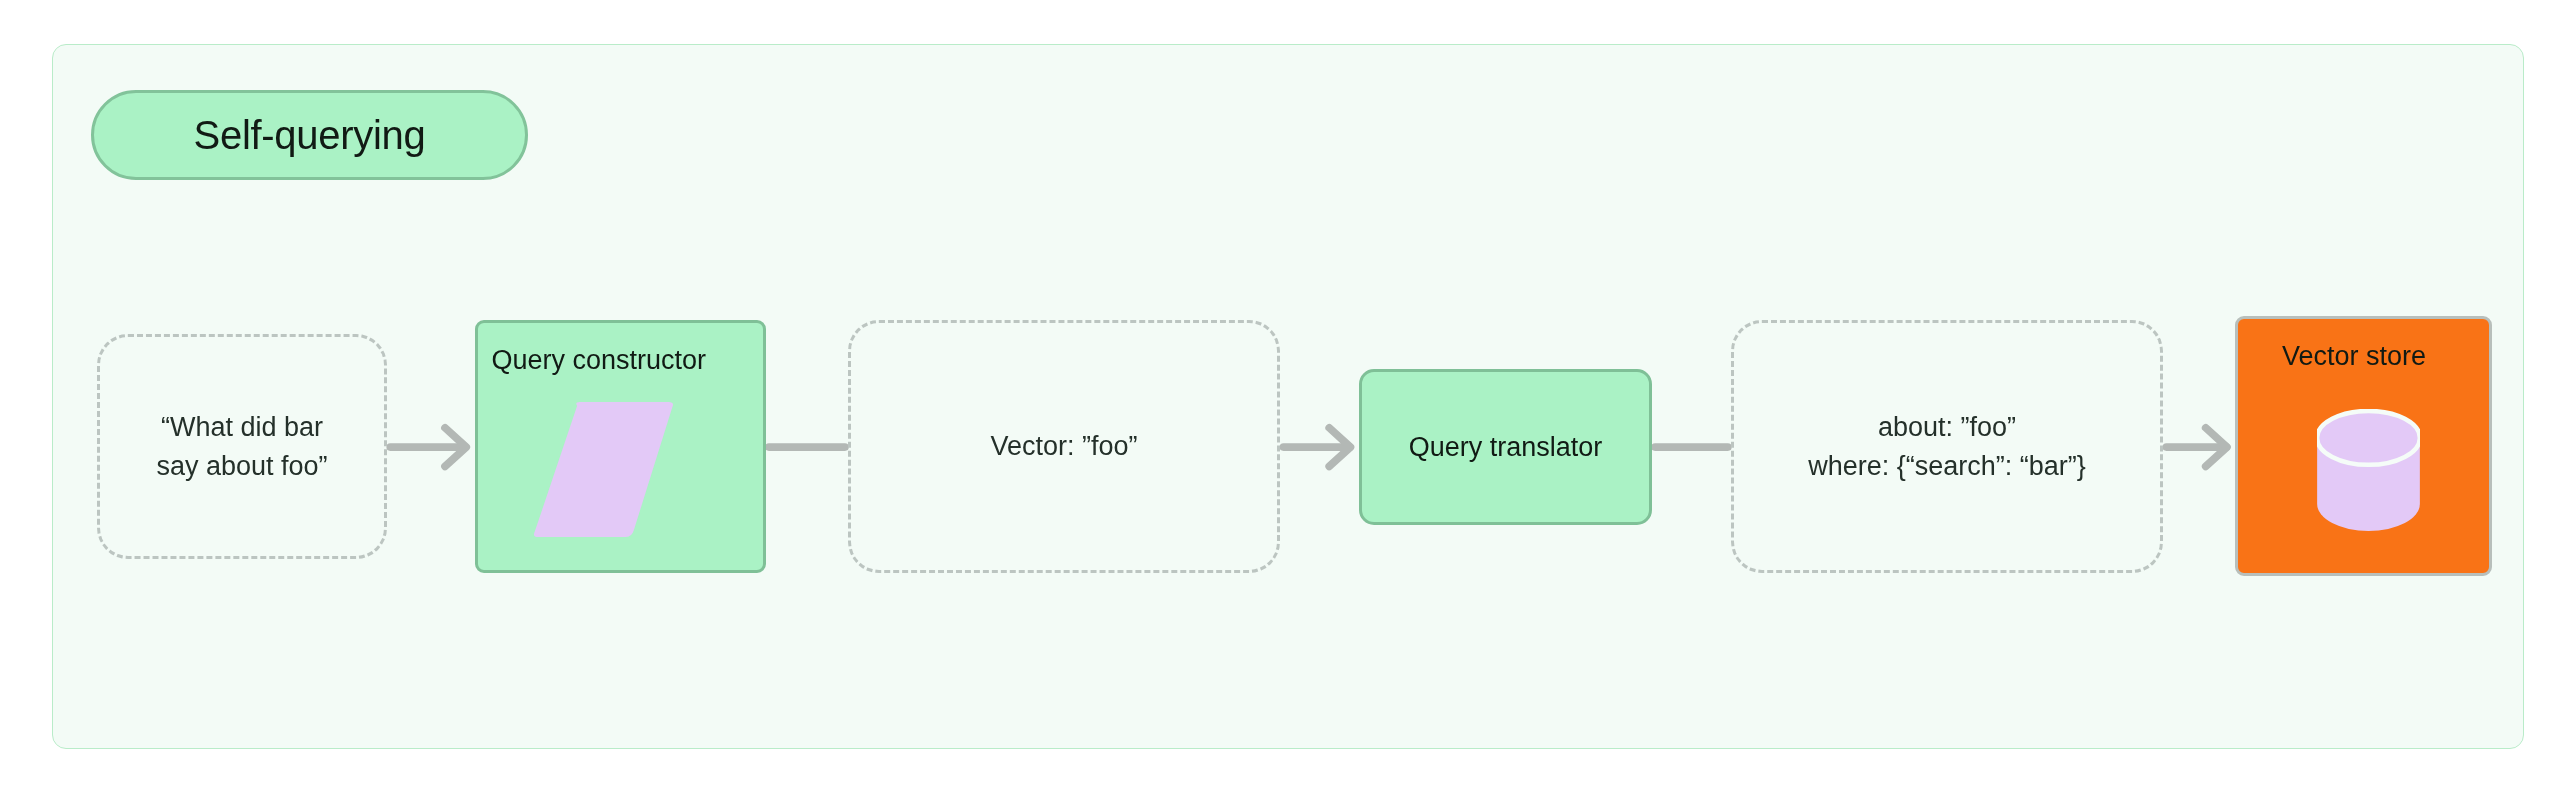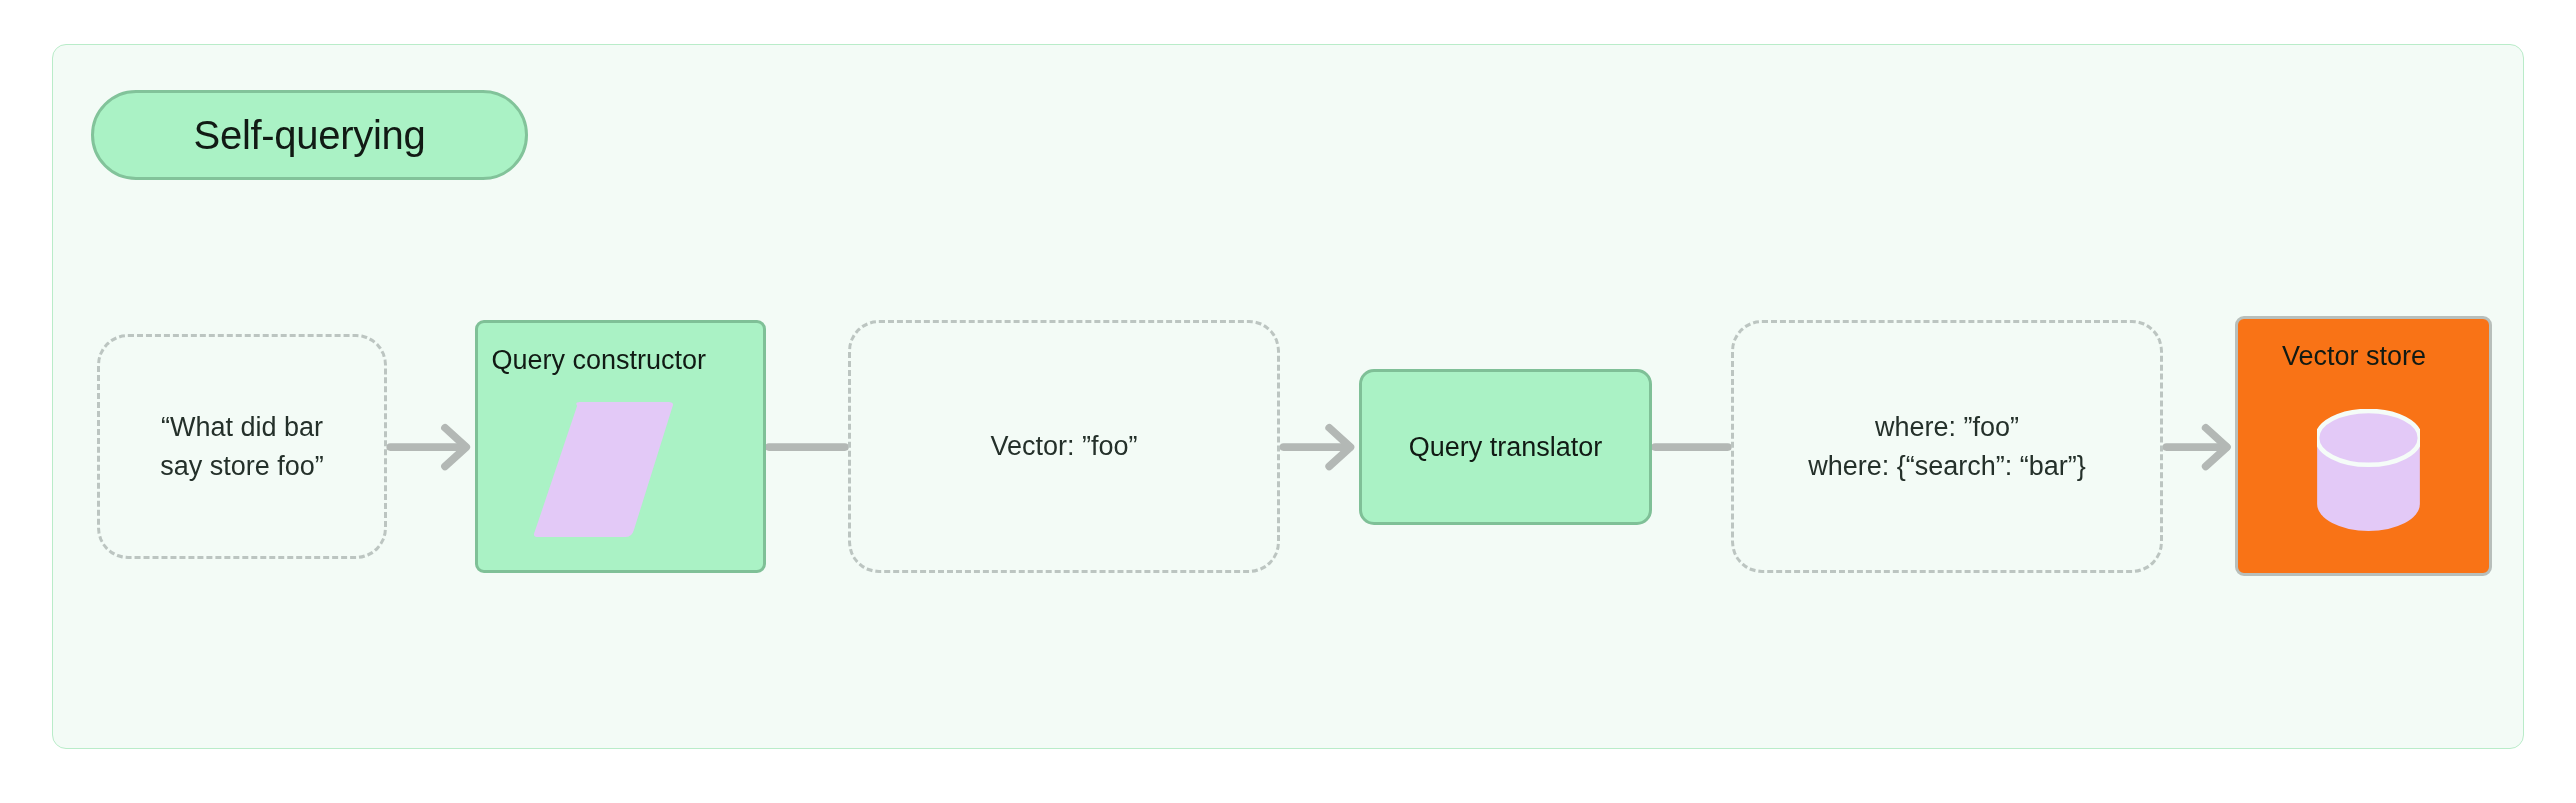--- a/index.html
+++ b/index.html
@@ -212,40 +212,40 @@
 
       <path d="M 2570 694 L 2683 694"></path>
 
       <path d="M 3364 694 L 3457 694"></path>
       <path d="M 3425 664 L 3458 694 L 3425 724"></path>
     </g>
   </svg>
 
   <div class="node node-dashed" id="node-user-question">
     <span class="line">“What did bar</span>
-    <span class="line">say store foo”</span>
+    <span class="line">say about foo”</span>
   </div>
 
   <div class="node node-green" id="node-query-constructor">
     <span class="node-label">Query constructor</span>
     <svg class="parallelogram-icon" viewBox="0 0 222 210" xmlns="http://www.w3.org/2000/svg">
       <path d="M 70 6 Q 66 0 74 0 L 212 0 Q 222 0 218 8 L 158 200 Q 155 210 146 210 L 10 210 Q 0 210 4 202 Z" fill="#e3c9f7"></path>
     </svg>
   </div>
 
   <div class="node node-dashed" id="node-structured-query">
     <span class="line">Vector: ”foo”</span>
   </div>
 
   <div class="node node-green" id="node-query-translator">
     <span class="node-label">Query translator</span>
   </div>
 
   <div class="node node-dashed" id="node-translated-query">
-    <span class="line">where: ”foo”</span>
+    <span class="line">about: ”foo”</span>
     <span class="line">where: {“search”: “bar”}</span>
   </div>
 
   <div class="node" id="node-vector-store">
     <span class="node-label">Vector store</span>
     <svg class="cylinder-icon" viewBox="0 0 160 190" xmlns="http://www.w3.org/2000/svg">
       <path d="M 0 45 L 0 148 A 80 42 0 0 0 160 148 L 160 45 Z" fill="#e3c9f7"></path>
       <ellipse cx="80" cy="45" rx="80" ry="42" fill="#e3c9f7" stroke="#f5fcf8" stroke-width="7"></ellipse>
     </svg>
   </div>

